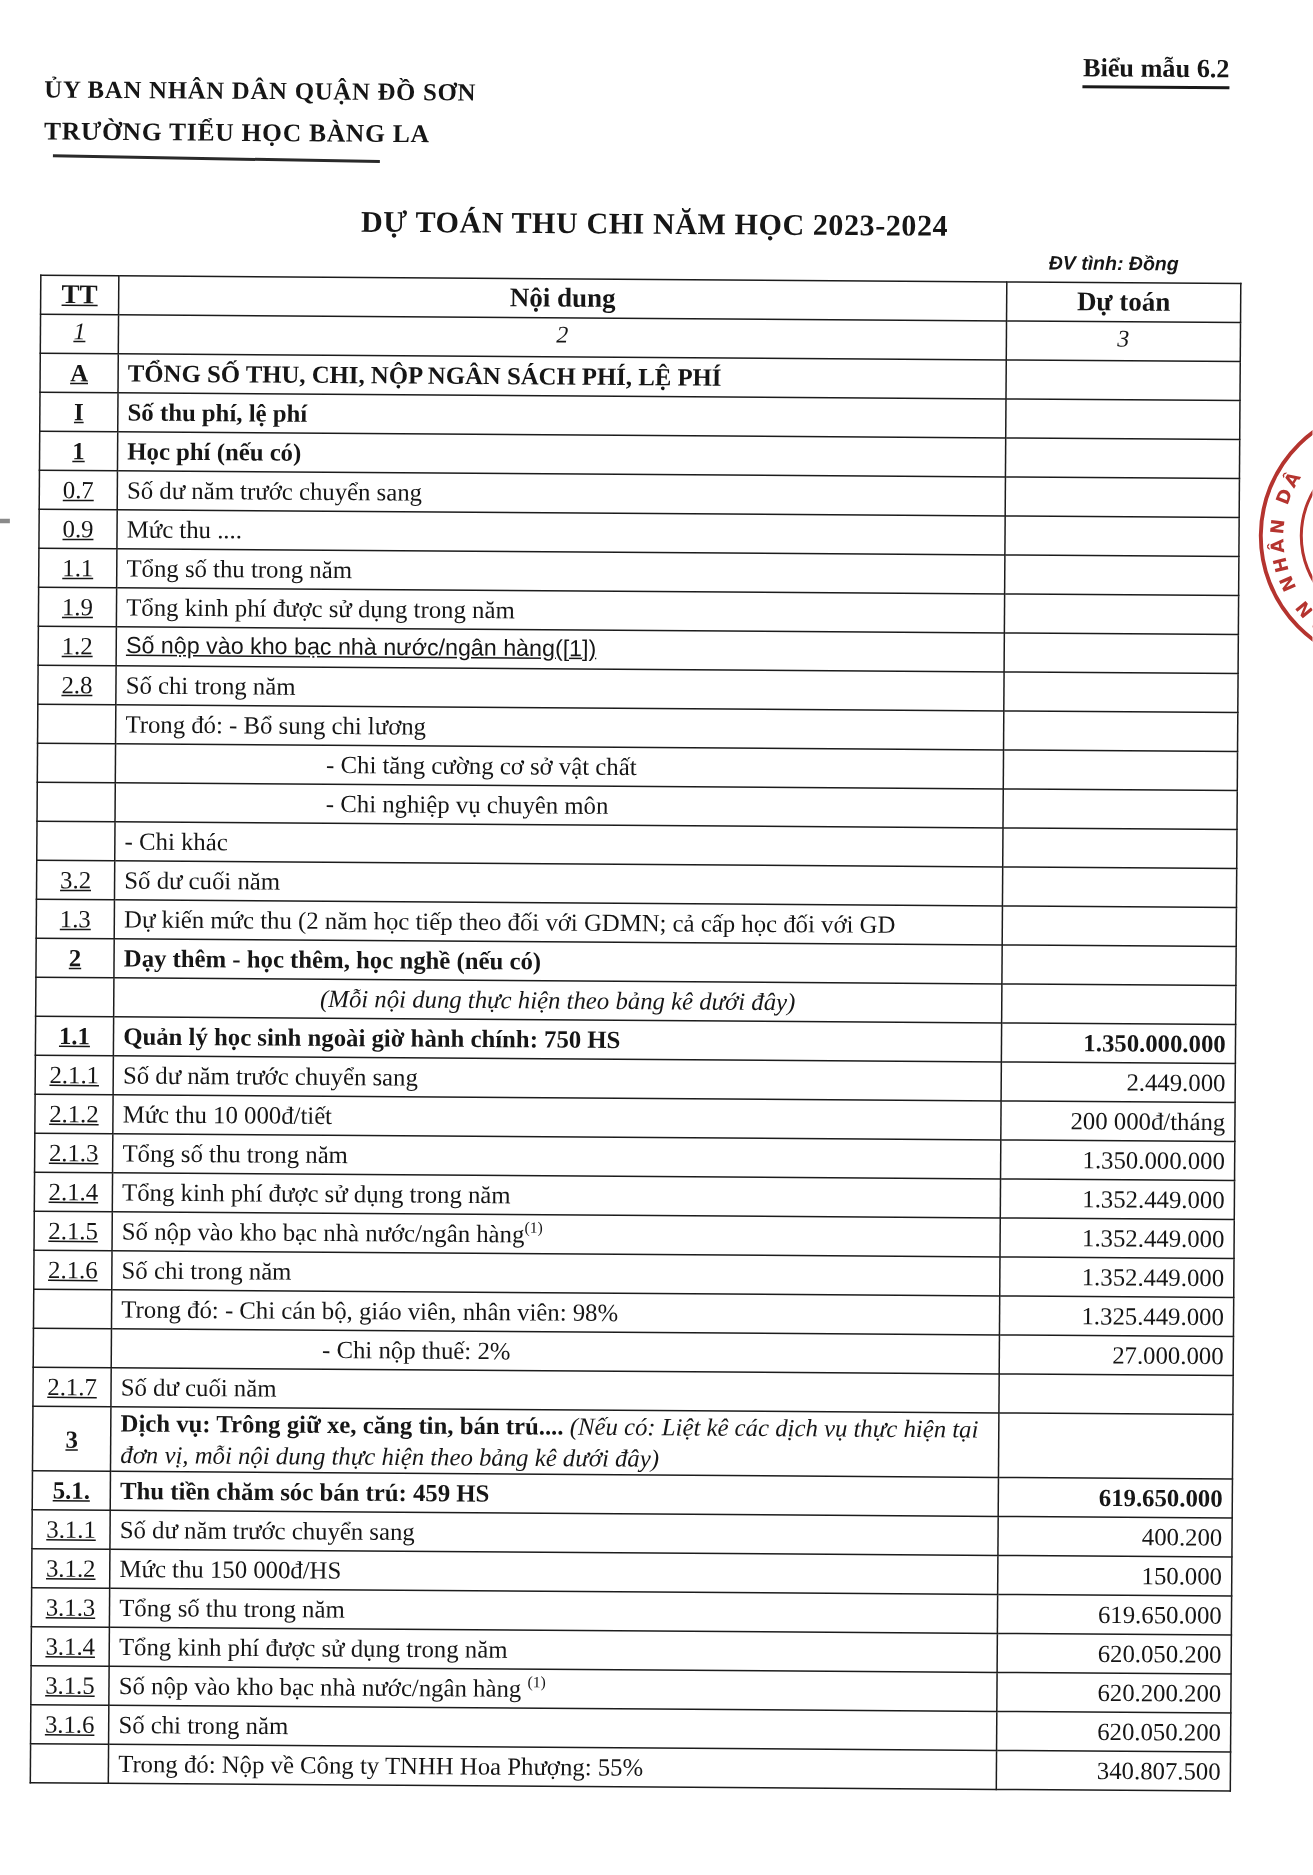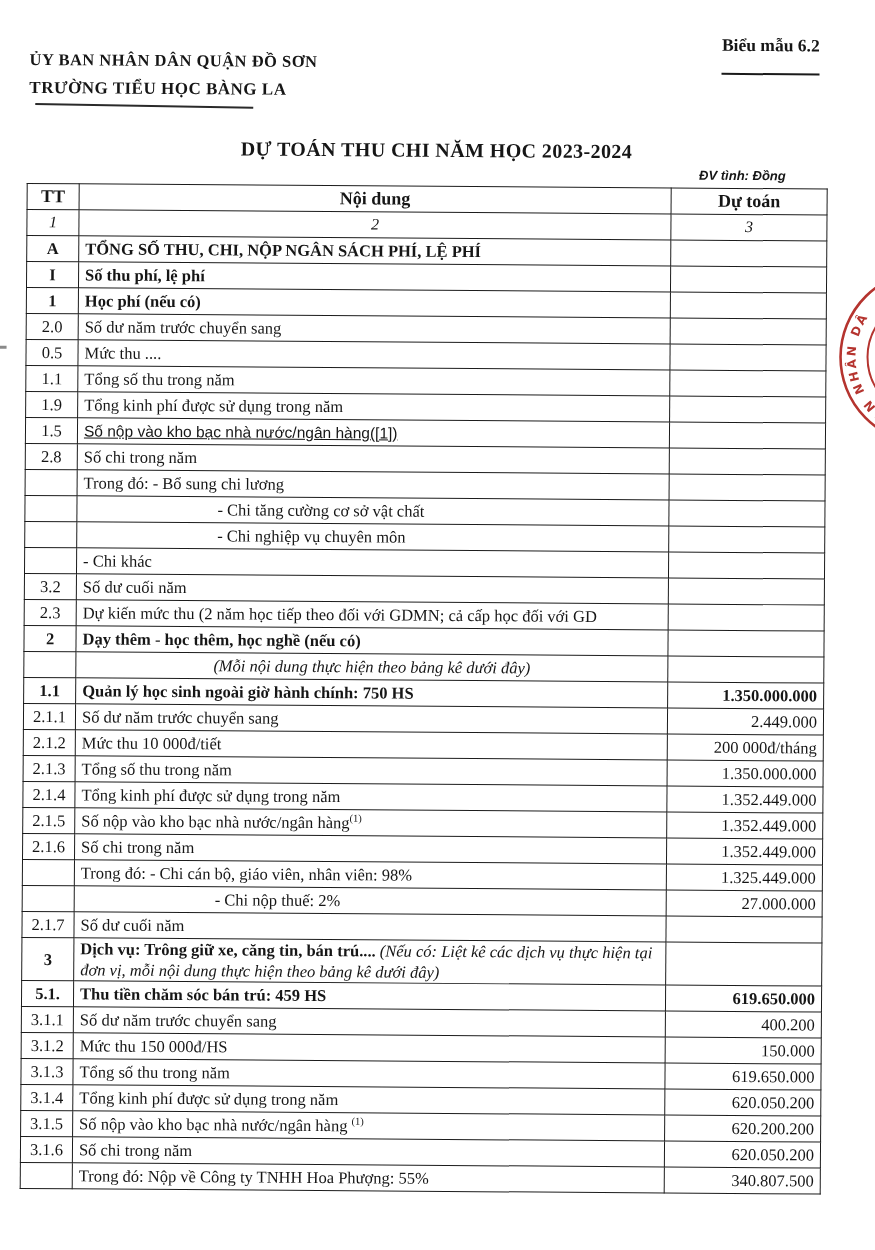--- a/index.html
+++ b/index.html
@@ -10,33 +10,33 @@
   }
   .page{position:absolute;left:0;top:0;width:875px;height:1250px;
         transform:rotate(0.4deg);transform-origin:30px 0;}
 
   
   .org1{position:absolute;left:30px;top:50px;font-size:16.5px;font-weight:600;letter-spacing:0.5px;}
   .org2{position:absolute;left:30px;top:78px;font-size:17px;font-weight:bold;letter-spacing:0.5px;}
   .org-underline{position:absolute;left:36px;top:104px;width:218px;height:0;
         border-bottom:2.2px solid #2a2a2a;transform:rotate(0.6deg);}
   .form-no{position:absolute;right:55px;top:30px;font-size:17.5px;font-weight:bold;
-        border-bottom:2.2px solid #1a1a1a;padding-bottom:17px;}
+        border-bottom:2.2px solid #1a1a1a;padding-bottom:1px;}
   .doc-title{position:absolute;left:0;top:136px;width:875px;text-align:center;
         font-size:20px;font-weight:bold;letter-spacing:0.4px;}
   .unit-note{position:absolute;right:88px;top:163px;
         font-family:"Liberation Sans","DejaVu Sans",sans-serif;
         font-style:italic;font-weight:bold;font-size:13px;}
 
   
   table.budget{position:absolute;left:28px;top:183px;width:800px;
         border-collapse:collapse;table-layout:fixed;}
   table.budget td{border:1.6px solid #1c1c1c;height:25px;padding:0 6px;
         font-size:16.5px;line-height:1.28;vertical-align:middle;}
-  td.tt{width:52px;text-align:center;padding:0 2px;}
+  td.tt{width:52px;text-align:center;padding:0 2px;text-decoration:underline;}
   td.content{width:592px;text-align:left;}
   td.val{width:156px;text-align:right;}
   tr.head td{font-weight:bold;text-align:center;font-size:18px;}
   tr.colnum td{font-style:italic;text-align:center;font-size:16px;font-weight:normal;}
   tr.b td.tt, tr.b td.content{font-weight:bold;}
   tr.vb td.val{font-weight:bold;}
   tr.note td.content{font-style:italic;text-align:center;font-weight:normal;}
   tr.sans td.content{font-family:"Liberation Sans","DejaVu Sans",sans-serif;
         text-decoration:underline;font-size:15.5px;}
   tr.ind td.content{padding-left:140px;}
@@ -91,41 +91,41 @@
     <td class="tt">I</td>
     <td class="content">Số thu phí, lệ phí</td>
     <td class="val"></td>
   </tr>
         <tr class="b">
     <td class="tt">1</td>
     <td class="content">Học phí (nếu có)</td>
     <td class="val"></td>
   </tr>
         <tr>
-    <td class="tt">2.0</td>
+    <td class="tt">0.7</td>
     <td class="content">Số dư năm trước chuyển sang</td>
     <td class="val"></td>
   </tr>
         <tr>
-    <td class="tt">0.5</td>
+    <td class="tt">0.9</td>
     <td class="content">Mức thu ....</td>
     <td class="val"></td>
   </tr>
         <tr>
     <td class="tt">1.1</td>
     <td class="content">Tổng số thu trong năm</td>
     <td class="val"></td>
   </tr>
         <tr>
     <td class="tt">1.9</td>
     <td class="content">Tổng kinh phí được sử dụng trong năm</td>
     <td class="val"></td>
   </tr>
         <tr class="sans">
-    <td class="tt">1.5</td>
+    <td class="tt">1.2</td>
     <td class="content">Số nộp vào kho bạc nhà nước/ngân hàng([1])</td>
     <td class="val"></td>
   </tr>
         <tr>
     <td class="tt">2.8</td>
     <td class="content">Số chi trong năm</td>
     <td class="val"></td>
   </tr>
         <tr>
     <td class="tt"></td>
@@ -146,21 +146,21 @@
     <td class="tt"></td>
     <td class="content">- Chi khác</td>
     <td class="val"></td>
   </tr>
         <tr>
     <td class="tt">3.2</td>
     <td class="content">Số dư cuối năm</td>
     <td class="val"></td>
   </tr>
         <tr>
-    <td class="tt">2.3</td>
+    <td class="tt">1.3</td>
     <td class="content">Dự kiến mức thu (2 năm học tiếp theo đối với GDMN; cả cấp học đối với GD</td>
     <td class="val"></td>
   </tr>
         <tr class="b">
     <td class="tt">2</td>
     <td class="content">Dạy thêm - học thêm, học nghề (nếu có)</td>
     <td class="val"></td>
   </tr>
         <tr class="note">
     <td class="tt"></td>

